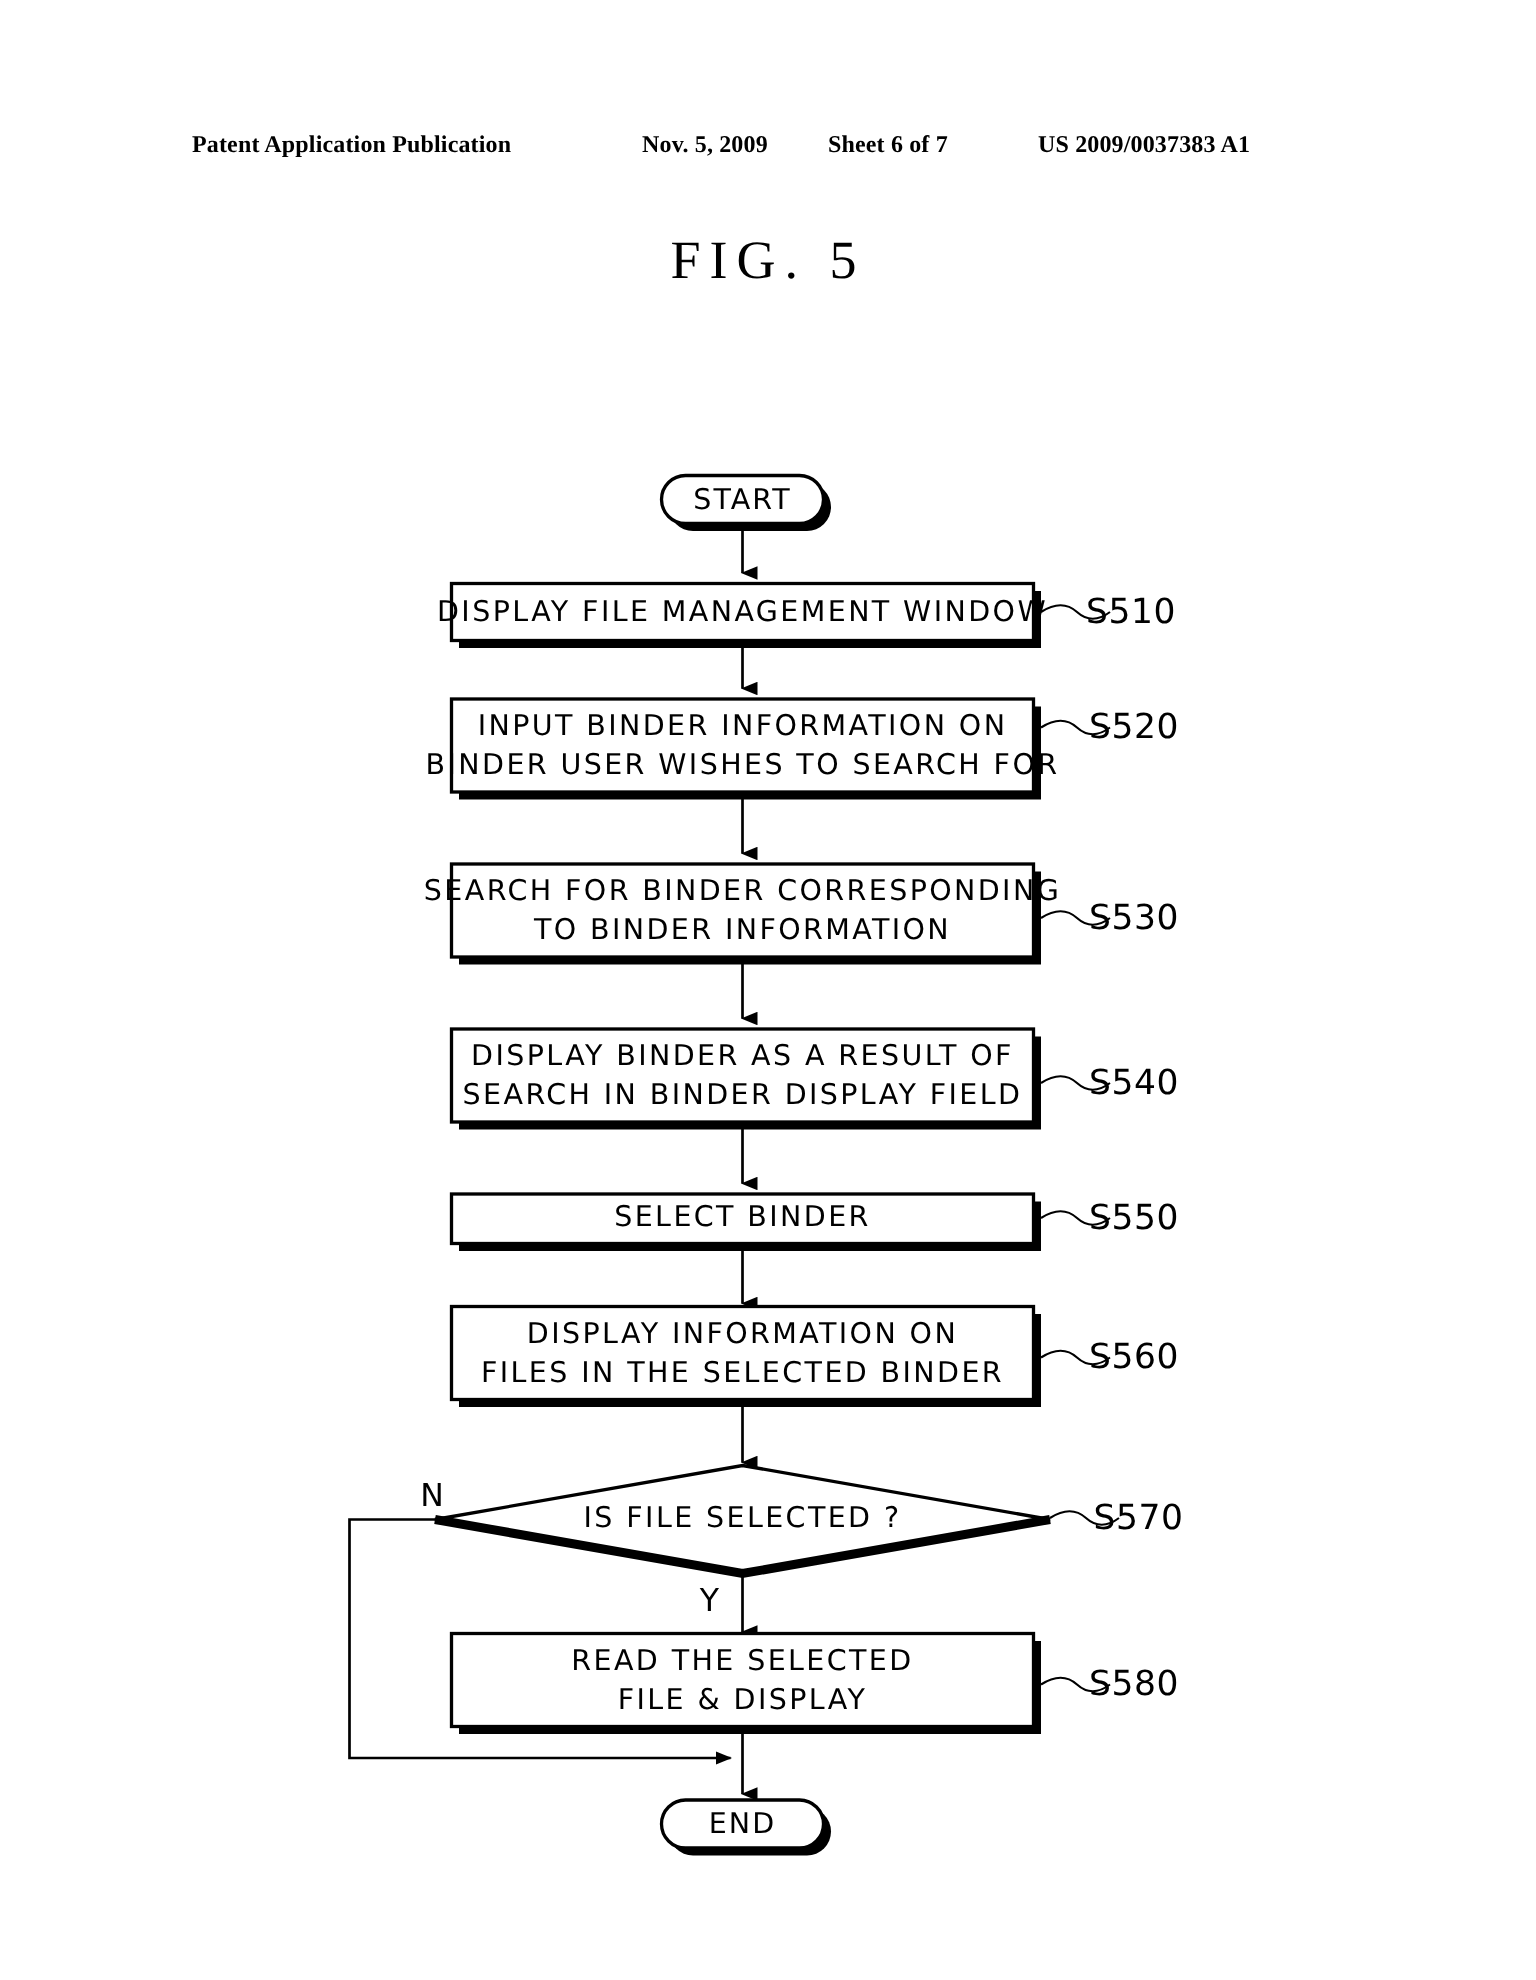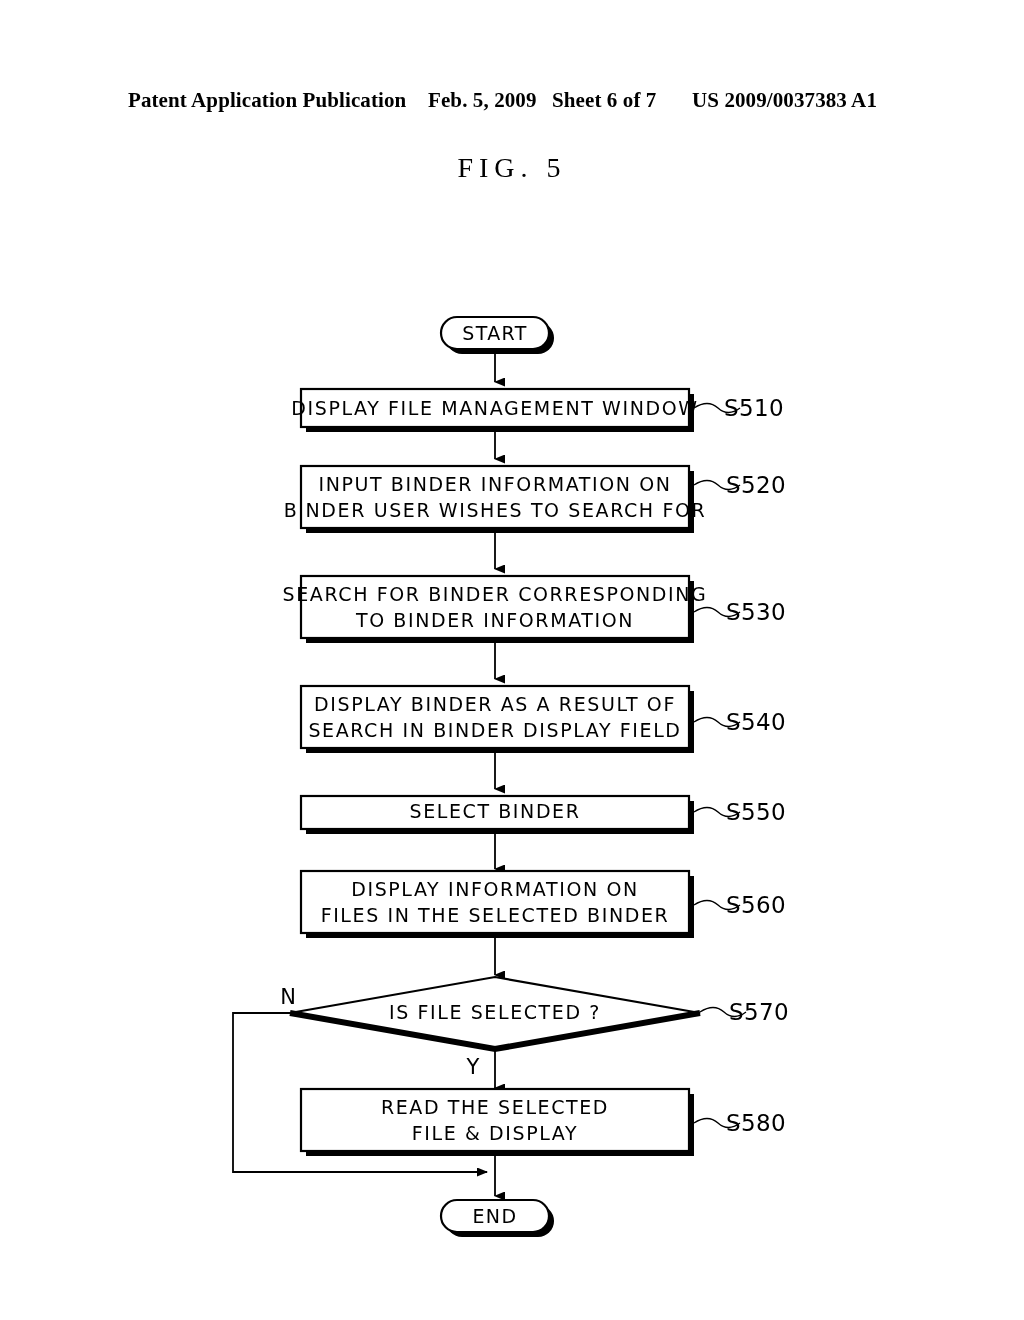--- a/index.html
+++ b/index.html
@@ -20,38 +20,38 @@
   .pub-header {
     position: absolute;
     top: 88px;
     left: 0;
     width: 1024px;
     height: 24px;
     display: flex;
     align-items: baseline;
     font-family: "Liberation Serif", serif;
     font-weight: bold;
-    font-size: 21px;
+    font-size: 16px;
     letter-spacing: 0.1px;
     white-space: nowrap;
   }
   .hdr-pub   { position: absolute; left: 128px; }
   .hdr-date  { position: absolute; left: 428px; }
   .hdr-sheet { position: absolute; left: 552px; }
   .hdr-num   { position: absolute; left: 692px; }
 
   
   .fig-title {
     position: absolute;
     top: 152px;
     left: 0;
     width: 1024px;
     text-align: center;
     font-family: "Liberation Serif", serif;
-    font-size: 28px;
+    font-size: 36px;
     letter-spacing: 6px;
     font-weight: normal;
   }
 
   
   #flow {
     position: absolute;
     top: 0;
     left: 0;
     width: 1024px;
@@ -95,21 +95,21 @@
     fill: #000000;
     text-anchor: middle;
     dominant-baseline: middle;
   }
 </style>
 </head>
 <body>
 
 <div class="pub-header">
   <span class="hdr-pub">Patent Application Publication</span>
-  <span class="hdr-date">Feb. 5, 2009</span>
+  <span class="hdr-date">Nov. 5, 2009</span>
   <span class="hdr-sheet">Sheet 6 of 7</span>
   <span class="hdr-num">US 2009/0037383 A1</span>
 </div>
 
 <div class="fig-title">FIG.  5</div>
 
 <svg id="flow" viewBox="0 0 1024 1320">
 
   <defs>
     <marker id="arrowhead" markerWidth="9" markerHeight="11" refX="4.5" refY="10" orient="auto" markerUnits="userSpaceOnUse">

